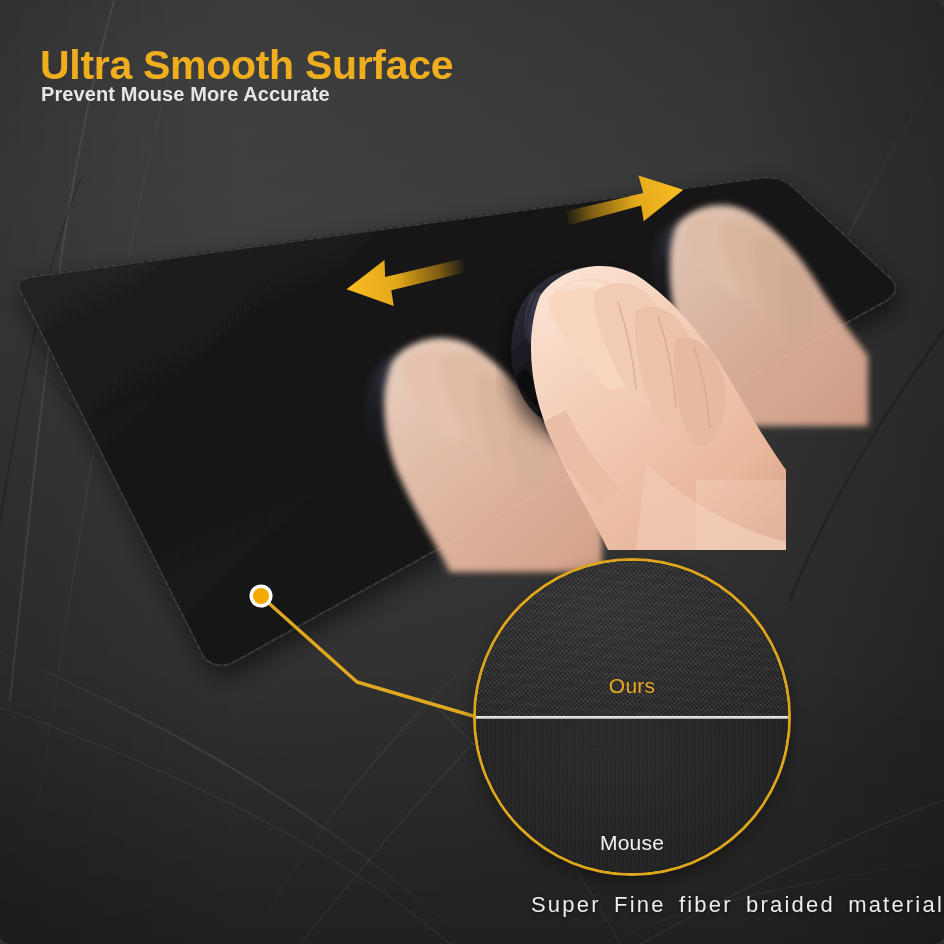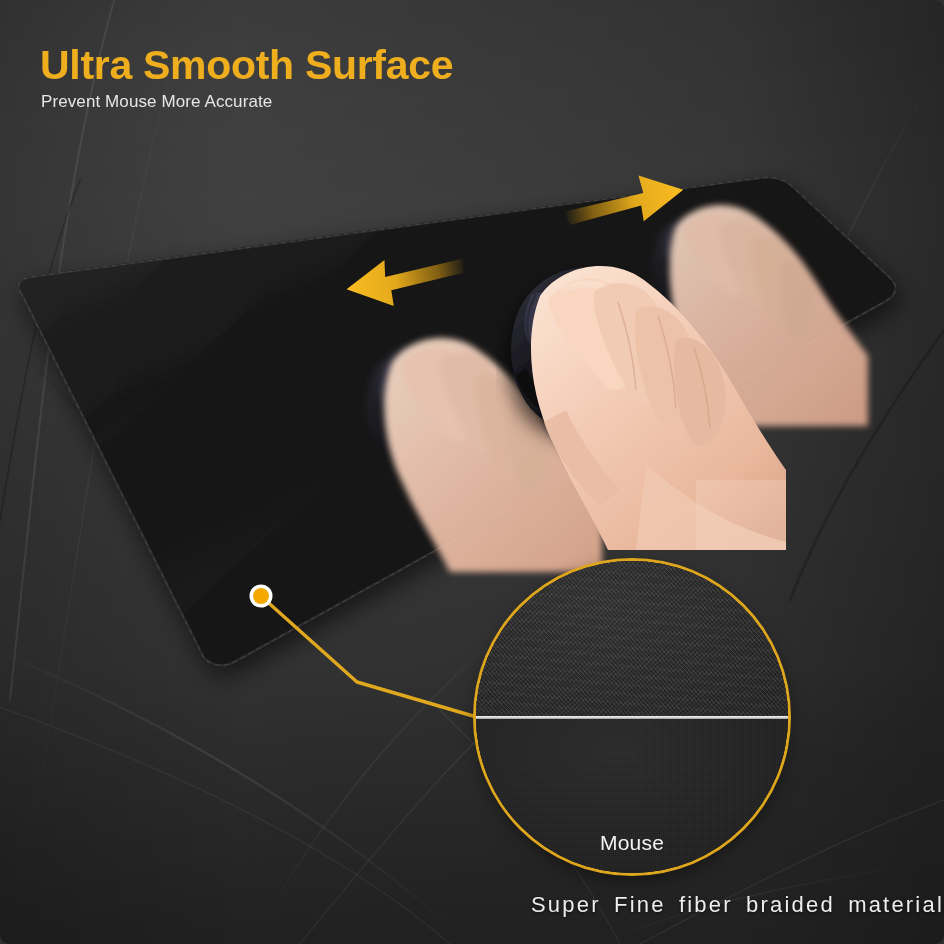--- a/index.html
+++ b/index.html
@@ -41,23 +41,23 @@
     top: 44px;
     font-size: 41px;
     font-weight: bold;
     letter-spacing: -0.3px;
     line-height: 1.05;
     white-space: nowrap;
   }
   .subline {
     position: absolute;
     left: 41px;
-    top: 90px;
-    font-size: 17px;
-    font-weight: normal;
+    top: 80px;
+    font-size: 20px;
+    font-weight: bold;
     color: #e6e6e6;
     line-height: 1.42;
     letter-spacing: 0.1px;
   }
   .subline div { white-space: nowrap; }
 
   
   #pad-layer { position: absolute; inset: 0; }
 
   
@@ -422,18 +422,19 @@
   <div class="headline" style="color:#EFAE1E;">Ultra Smooth Surface</div>
 
   <div class="subline">
     <div>Prevent Mouse More Accurate</div>
   </div>
 
   <div class="mag">
     <div class="mag-top"></div>
     <div class="mag-bot"></div>
     <div class="mag-divider"></div>
+    <div class="mag-label lbl-ours">Ours</div>
     <div class="mag-label lbl-others">Mouse</div>
   </div>
 
   <div class="caption">Super Fine fiber braided material</div>
 
 </div>
 
 </body></html>

